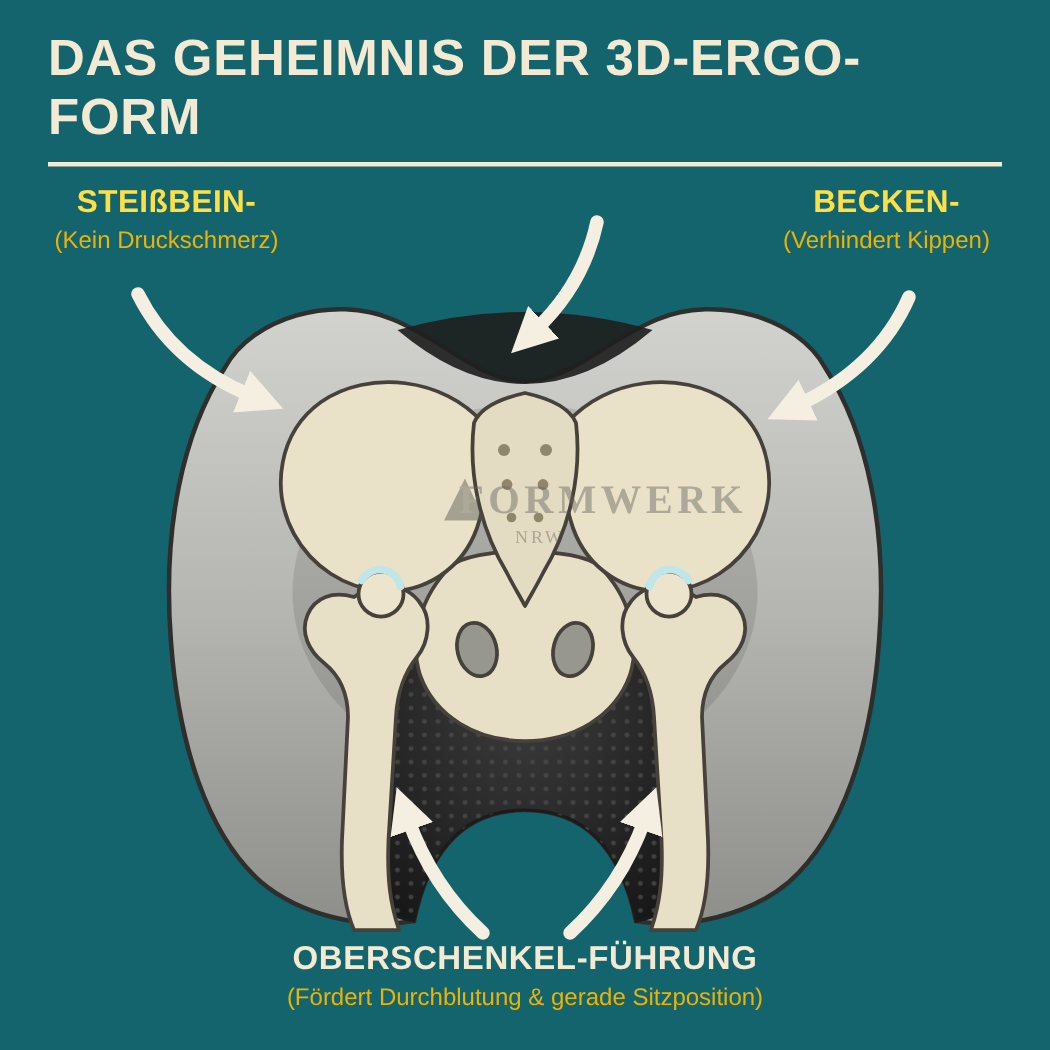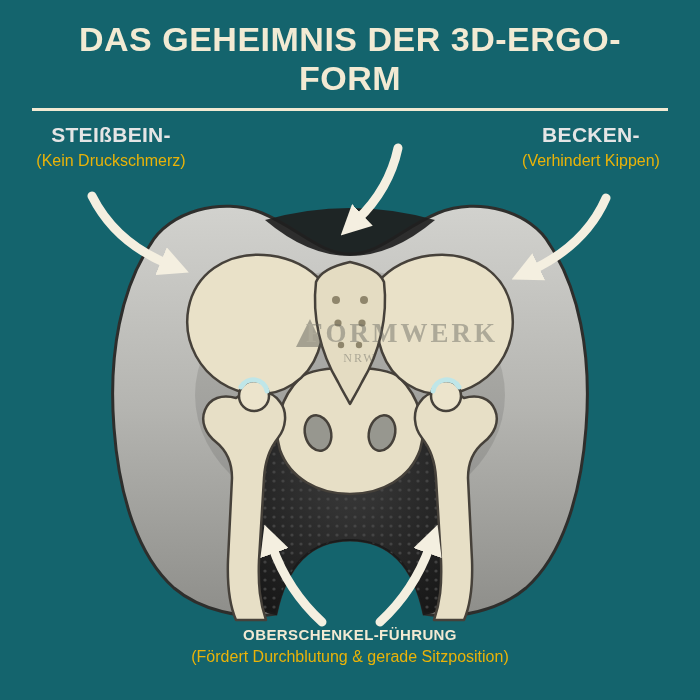--- a/index.html
+++ b/index.html
@@ -4,31 +4,31 @@
 <style>
   html,body{margin:0;padding:0;}
   .stage{
     position:relative;width:700px;height:700px;overflow:hidden;
     background:#14646d;
     font-family:"Liberation Sans",sans-serif;
   }
   .illustration{position:absolute;top:0;left:0;z-index:1;}
   .txt{position:absolute;z-index:2;}
   .page-title{
-    top:20px;left:32px;right:32px;margin:0;text-align:center;
+    top:20px;left:32px;right:32px;margin:0;
     font-size:34px;font-weight:800;letter-spacing:.5px;color:#f2ead3;
     padding-bottom:10px;border-bottom:3px solid #f2ead3;
   }
   .side-label{width:210px;text-align:center;}
-  .side-label .hline{font-size:21px;font-weight:800;color:#e5e5e5;line-height:1.2;letter-spacing:.3px;}
+  .side-label .hline{font-size:21px;font-weight:800;color:#fde047;line-height:1.2;letter-spacing:.3px;}
   .side-label .sub, .bottom-label .sub{font-size:16px;color:#eab308;margin-top:5px;}
   .label-left{top:122px;left:6px;}
   .label-right{top:122px;right:4px;}
   .bottom-label{left:0;right:0;top:626px;text-align:center;}
-  .bottom-label .hline{font-size:15px;font-weight:800;color:#f2ead3;letter-spacing:.4px;}
+  .bottom-label .hline{font-size:22px;font-weight:800;color:#f2ead3;letter-spacing:.4px;}
 </style>
 </head>
 <body>
 
 <div class="stage">
 
   <svg class="illustration" width="700" height="700" viewBox="0 0 700 700">
     <defs>
       <linearGradient id="cushGrad" x1="0" y1="0" x2="0" y2="1">
         <stop offset="0" stop-color="#d2d2ce"></stop>

